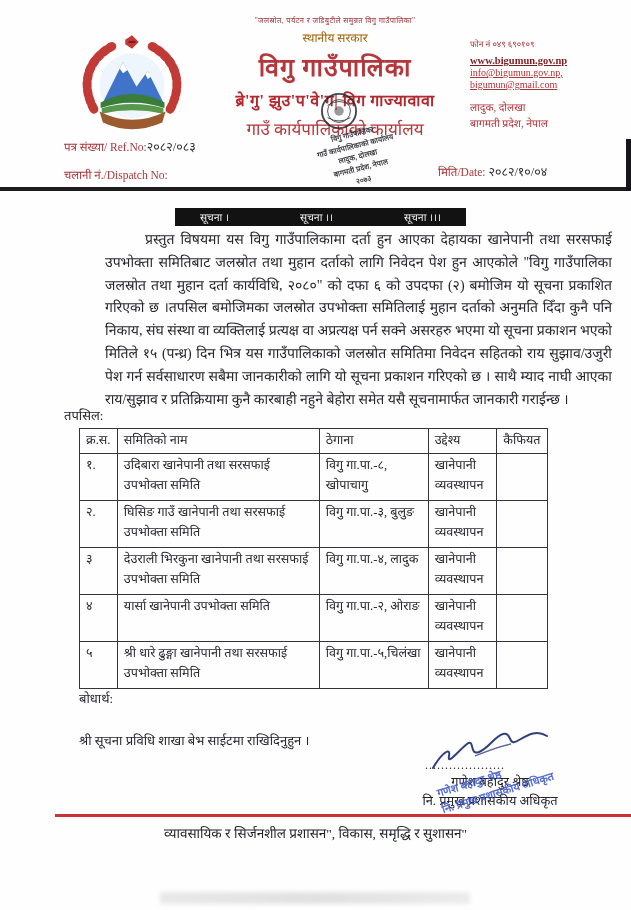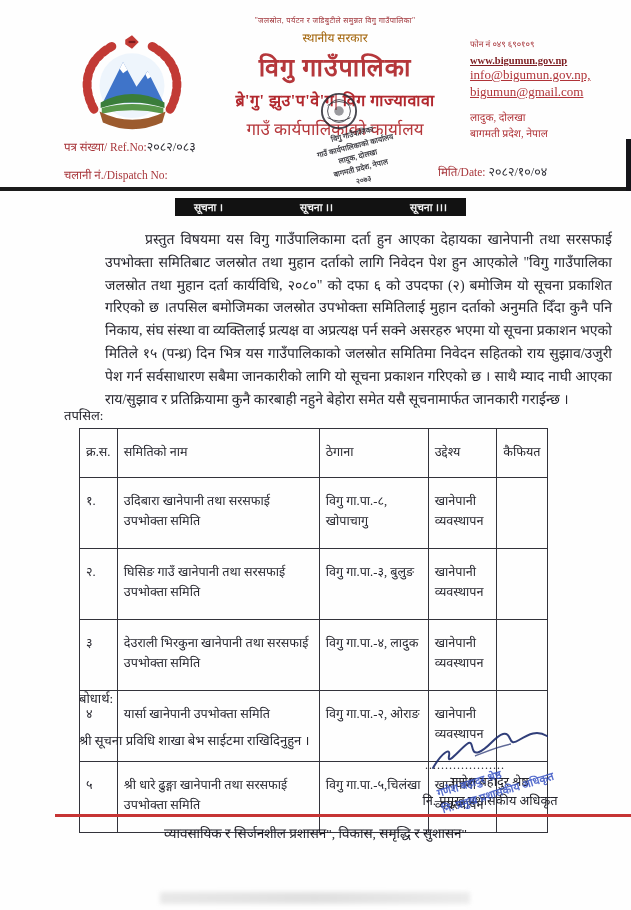--- a/index.html
+++ b/index.html
@@ -16,21 +16,21 @@
   .logo{position:absolute;left:76px;top:33px;width:112px;height:112px;}
   .head-center{position:absolute;left:190px;top:16px;width:290px;text-align:center;}
   .motto{font-size:7.5px;color:#9e3136;letter-spacing:.4px;line-height:1.2;}
   .local-govt{font-size:12px;color:#a16207;margin-top:4px;}
   .muni-name{font-size:25px;font-weight:bold;color:#b5373b;margin-top:3px;letter-spacing:1px;}
   .muni-script{font-size:16px;font-weight:bold;color:#b2282e;margin-top:6px;letter-spacing:.5px;}
   .office-name{font-size:17px;color:#b5373b;margin-top:6px;}
   .head-right{position:absolute;left:470px;top:38px;width:155px;color:#b03338;}
   .phone{font-size:8.5px;color:#a8373c;}
   .website{font-size:10.5px;font-weight:bold;color:#7d1d20;text-decoration:underline;margin-top:6px;}
-  .email{font-size:13px;color:#b03338;text-decoration:underline;margin-top:1px;}
+  .email{font-size:10px;color:#b03338;text-decoration:underline;margin-top:1px;}
   .place{font-size:10.5px;margin-top:10px;}
   .province{font-size:10.5px;margin-top:2px;}
   
   .meta-left{position:absolute;left:64px;top:138px;font-size:11.5px;color:#a8373c;}
   .meta-left .row{margin-bottom:12px;}
   .ref-value{color:#2c2c34;font-size:12.5px;}
   .meta-date{position:absolute;left:438px;top:163px;font-size:11.5px;color:#a8373c;}
   .date-value{color:#2c2c34;font-size:12.5px;}
   
   .round-stamp{position:absolute;left:320px;top:92px;width:38px;height:38px;opacity:.85;}
@@ -38,38 +38,38 @@
     position:absolute;left:288px;top:128px;width:140px;
     transform:rotate(-14deg);
     text-align:center;font-size:7.5px;font-weight:bold;line-height:1.55;
     color:#34343b;opacity:.92;
   }
   .stamp-imprint .sline{display:block;}
   
   .divider{position:absolute;left:0;top:187px;width:631px;height:3.5px;background:#1c1c1c;}
   .edge-artifact{position:absolute;right:0;top:139px;width:5px;height:52px;background:#15151a;}
   .notice-bar{
-    position:absolute;left:175px;top:198px;width:291px;height:18px;
+    position:absolute;left:175px;top:208px;width:291px;height:18px;
     background:#121212;display:flex;justify-content:space-between;align-items:center;
-    padding:0 19px;box-sizing:border-box;font-weight:bold;
+    padding:0 25px;box-sizing:border-box;
   }
   .notice-bar span{color:#f2f2f2;font-size:10.5px;}
   
   .body-par{
     position:absolute;left:64px;top:229px;width:507px;
     font-size:14px;line-height:1.63;text-align:justify;text-indent:40px;
     color:#26262e;
     margin-left:41px;
   }
   .tapasil{position:absolute;left:64px;top:406px;font-size:13px;}
   
   .ktable{position:absolute;left:79px;top:428px;border-collapse:collapse;width:469px;}
   .ktable td,.ktable th{
     border:1.4px solid #33333b;font-weight:normal;text-align:left;
-    font-size:12.6px;padding:14px 6px;vertical-align:top;line-height:1.55;
+    font-size:12.6px;padding:2px 6px;vertical-align:top;line-height:1.55;
   }
   .ktable th{height:20px;}
   .ktable td{height:42px;}
   .ktable .c-sn{width:32px;}
   .ktable .c-name{width:200px;}
   .ktable .c-addr{width:108px;}
   .ktable .c-purp{width:68px;}
   .ktable .c-rem{width:50px;}
   
   .bodhartha{position:absolute;left:79px;top:688px;font-size:13px;line-height:1.7;}

